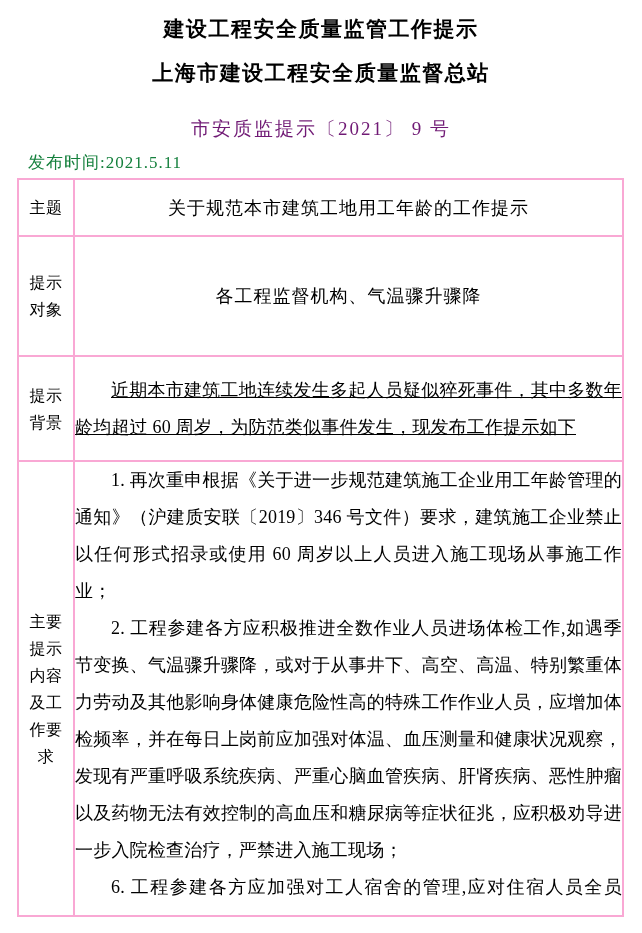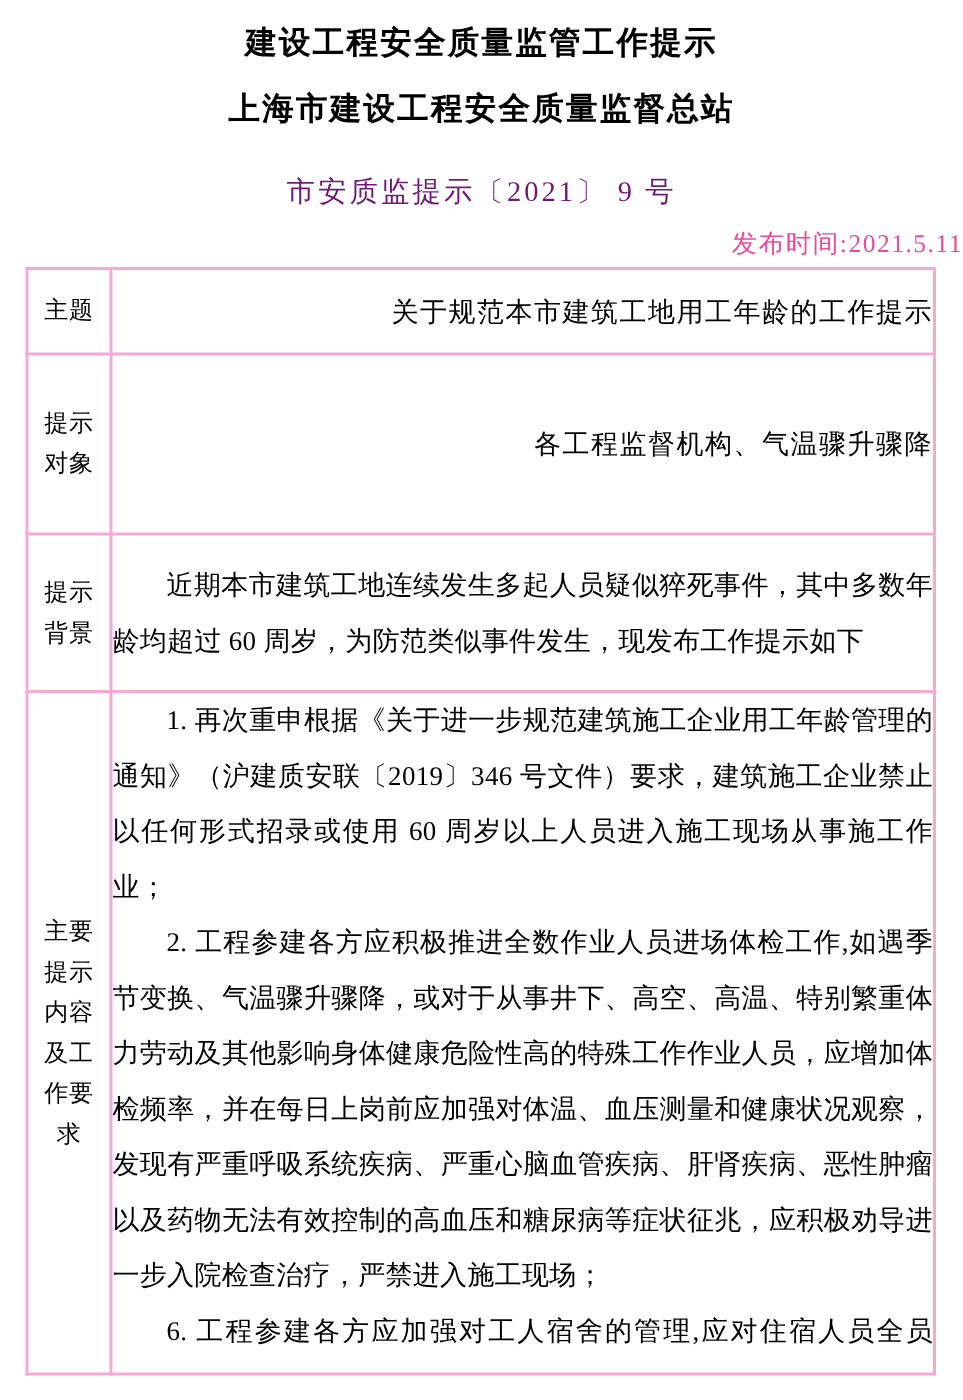--- a/index.html
+++ b/index.html
@@ -36,22 +36,22 @@
     line-height: 27px;
     letter-spacing: 2px;
     color: #701a75;
   }
   .publish-date {
     margin-top: 8px;
     padding-left: 28px;
     font-size: 17px;
     line-height: 25px;
     letter-spacing: 1px;
-    text-align: right;
-    color: #ec4899;
+    text-align: left;
+    color: #15803d;
   }
   table.doc-table {
     margin: 3px 0 0 17px;
     width: 607px;
     border-collapse: collapse;
     table-layout: fixed;
   }
   table.doc-table col.c1 { width: 56px; }
   table.doc-table th,
   table.doc-table td {
@@ -65,29 +65,30 @@
   tr.r4 { height: 455px; }
   .row-label {
     text-align: center;
     vertical-align: middle;
     white-space: pre-line;
     font-size: 16px;
     line-height: 27px;
     letter-spacing: 0.5px;
   }
   td.cell-center {
-    text-align: right;
+    text-align: center;
     vertical-align: middle;
     font-size: 18px;
     letter-spacing: 1px;
     margin-left: 17px;
   }
   td.cell-body {
     vertical-align: middle;
     padding: 0 5px;
+    text-decoration: underline;
   }
   td.cell-paras {
     vertical-align: top;
     padding: 6px 4px 0 5px;
   }
   .body-text {
     margin: 0;
     font-size: 18px;
     line-height: 37px;
     letter-spacing: 0.2px;

